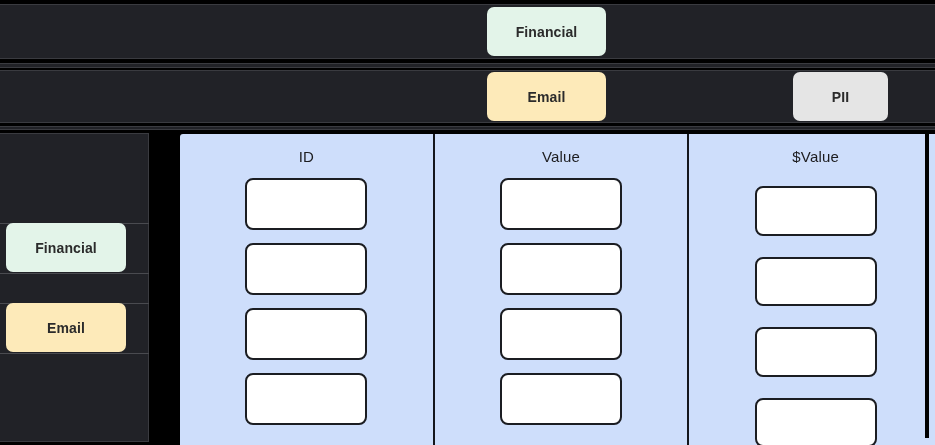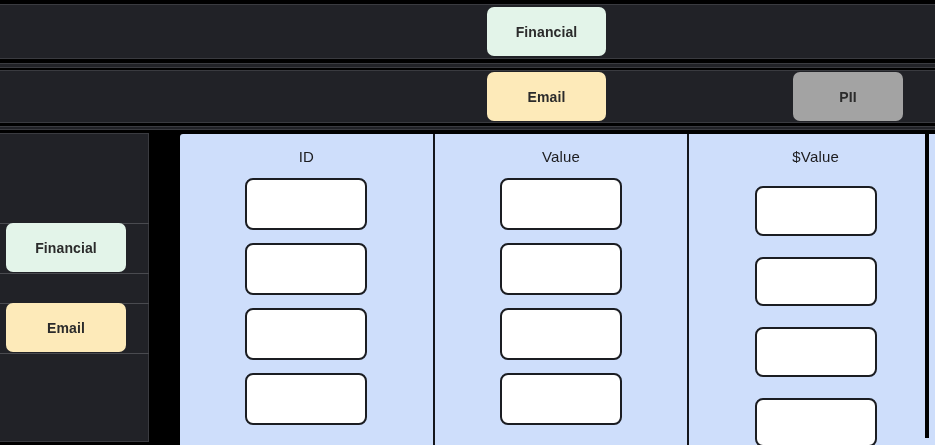--- a/index.html
+++ b/index.html
@@ -52,22 +52,22 @@
     width: 119px; height: 49px;
     background: #e3f4e9;
   }
   .chip-email-top {
     left: 487px; top: 72px;
     width: 119px; height: 49px;
     background: #fdeab9;
   }
   .chip-pii-top {
     left: 793px; top: 72px;
-    width: 110px; height: 49px;
-    background: #a3a3a3;
+    width: 95px; height: 49px;
+    background: #e5e5e5;
   }
 
   
   .sidebar {
     position: absolute;
     left: 0;
     top: 133px;
     width: 149px;
     height: 309px;
     background: #212227;

